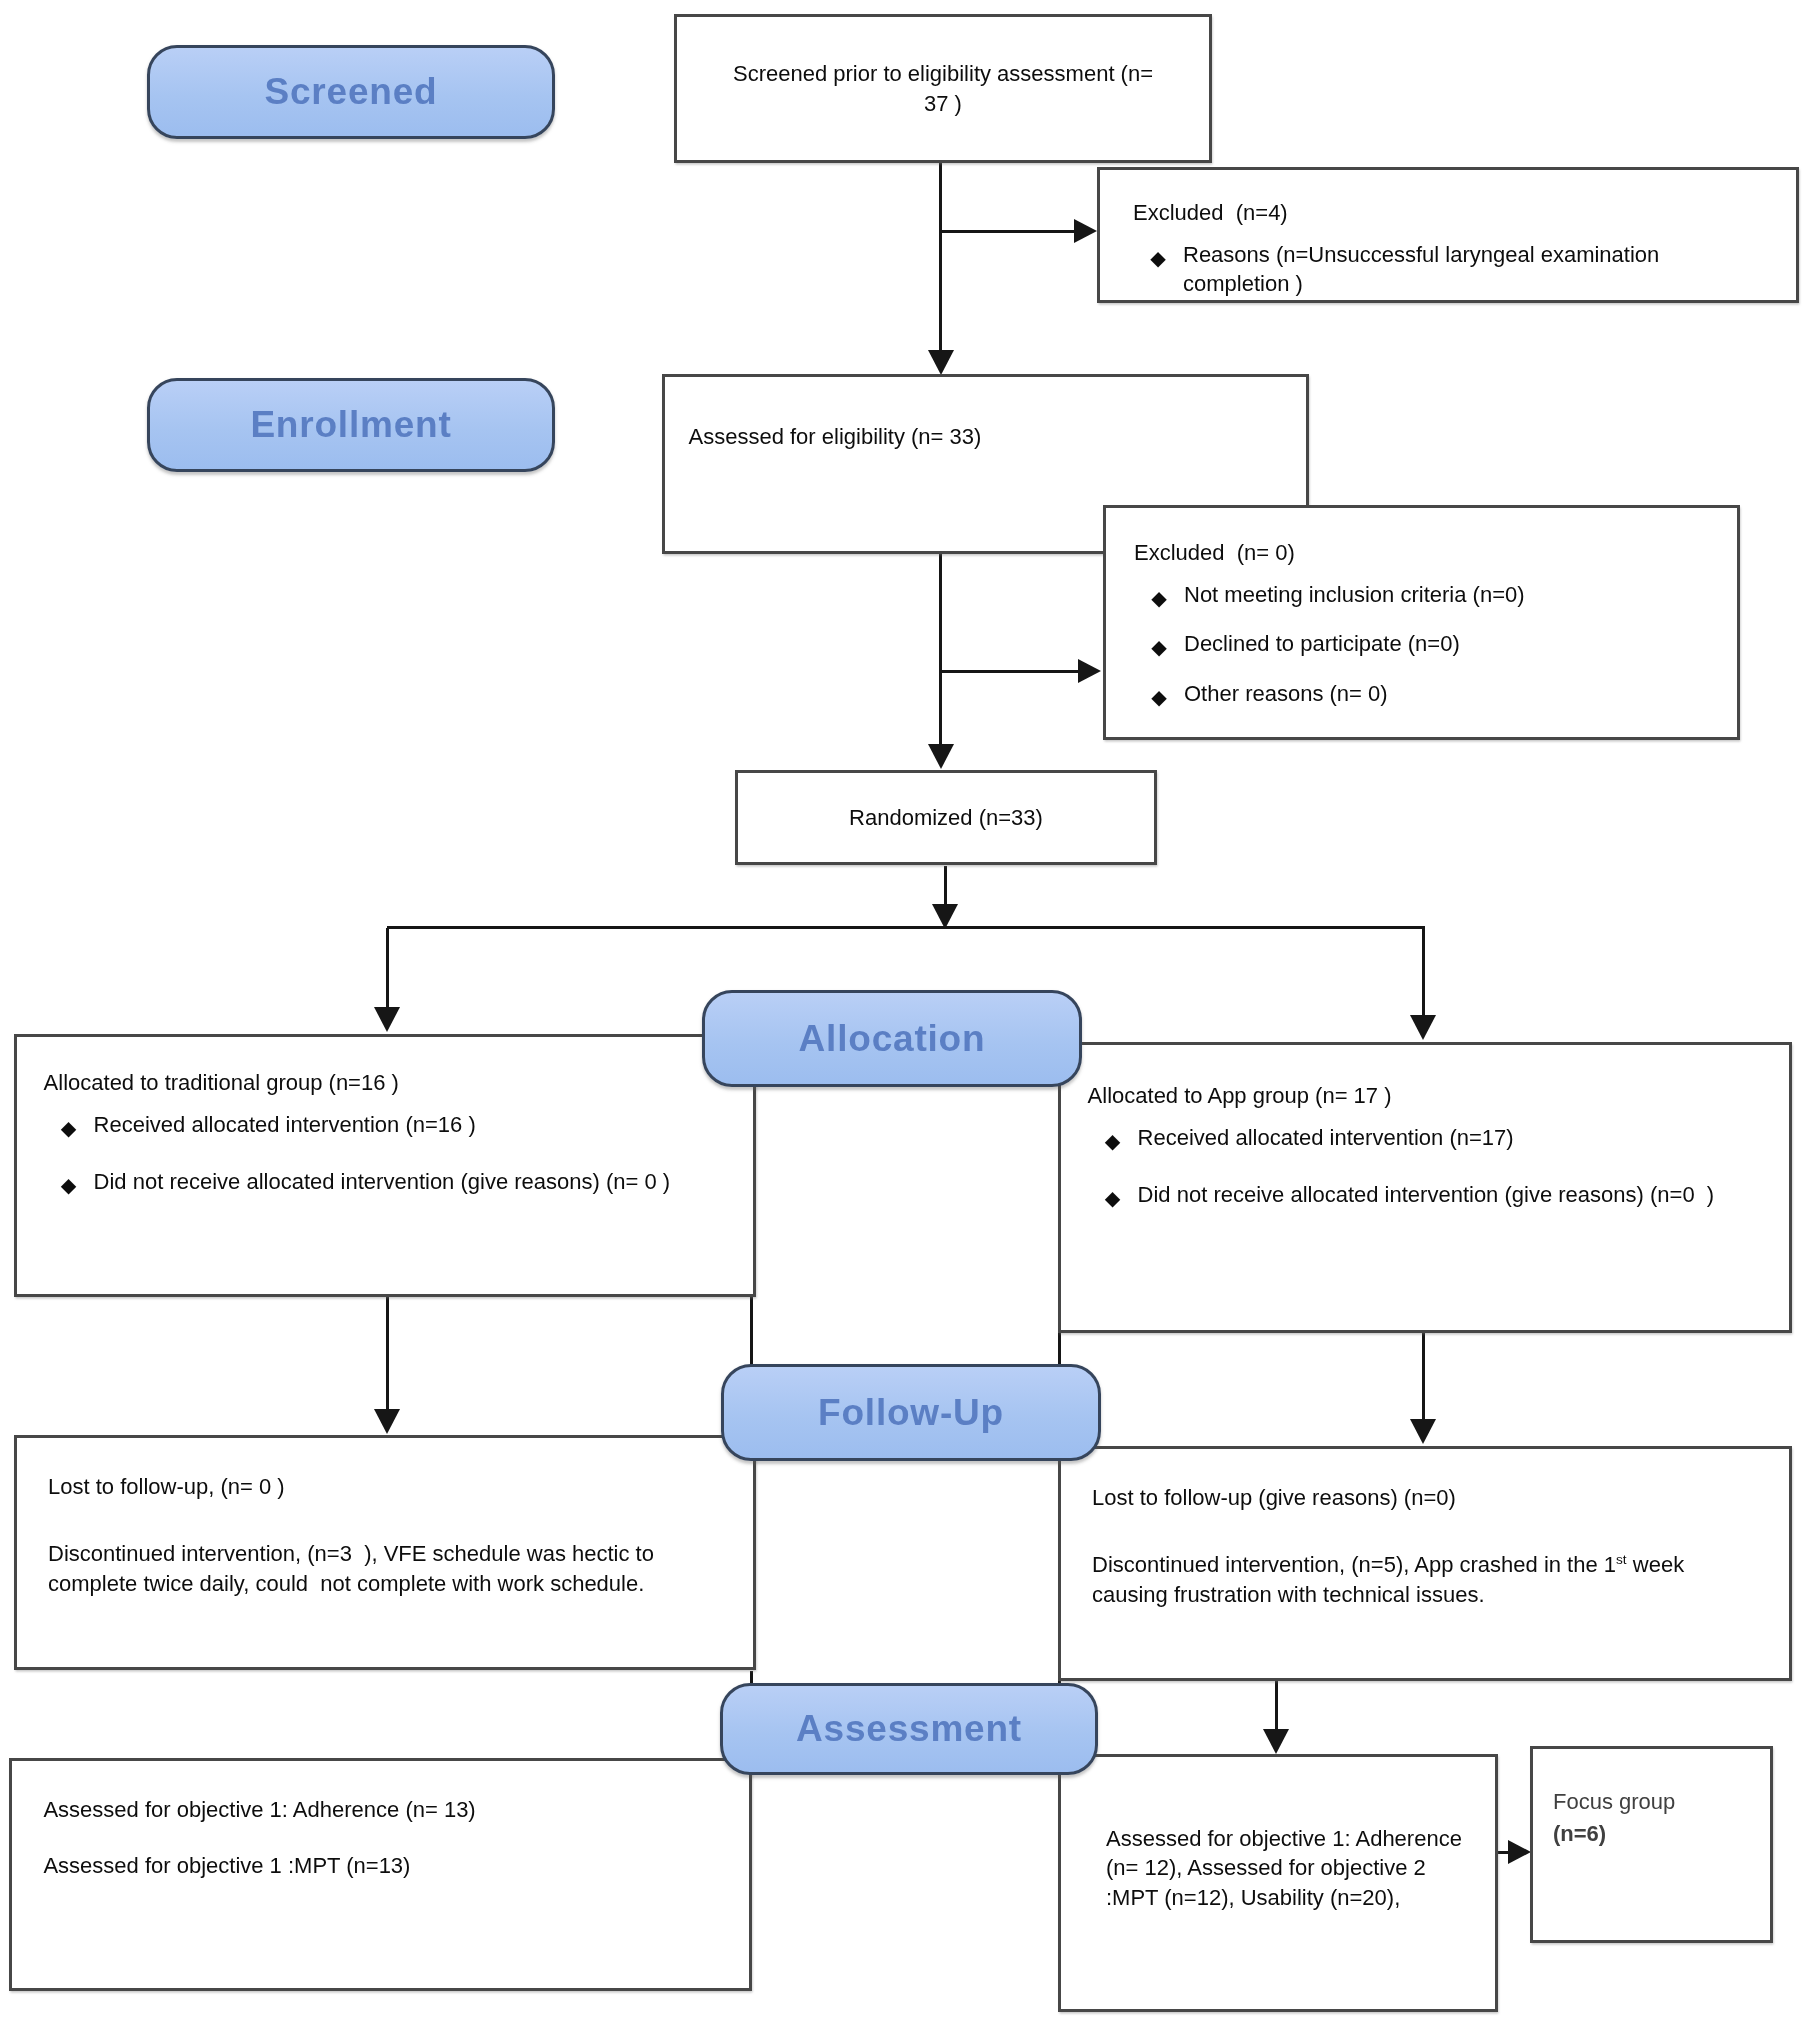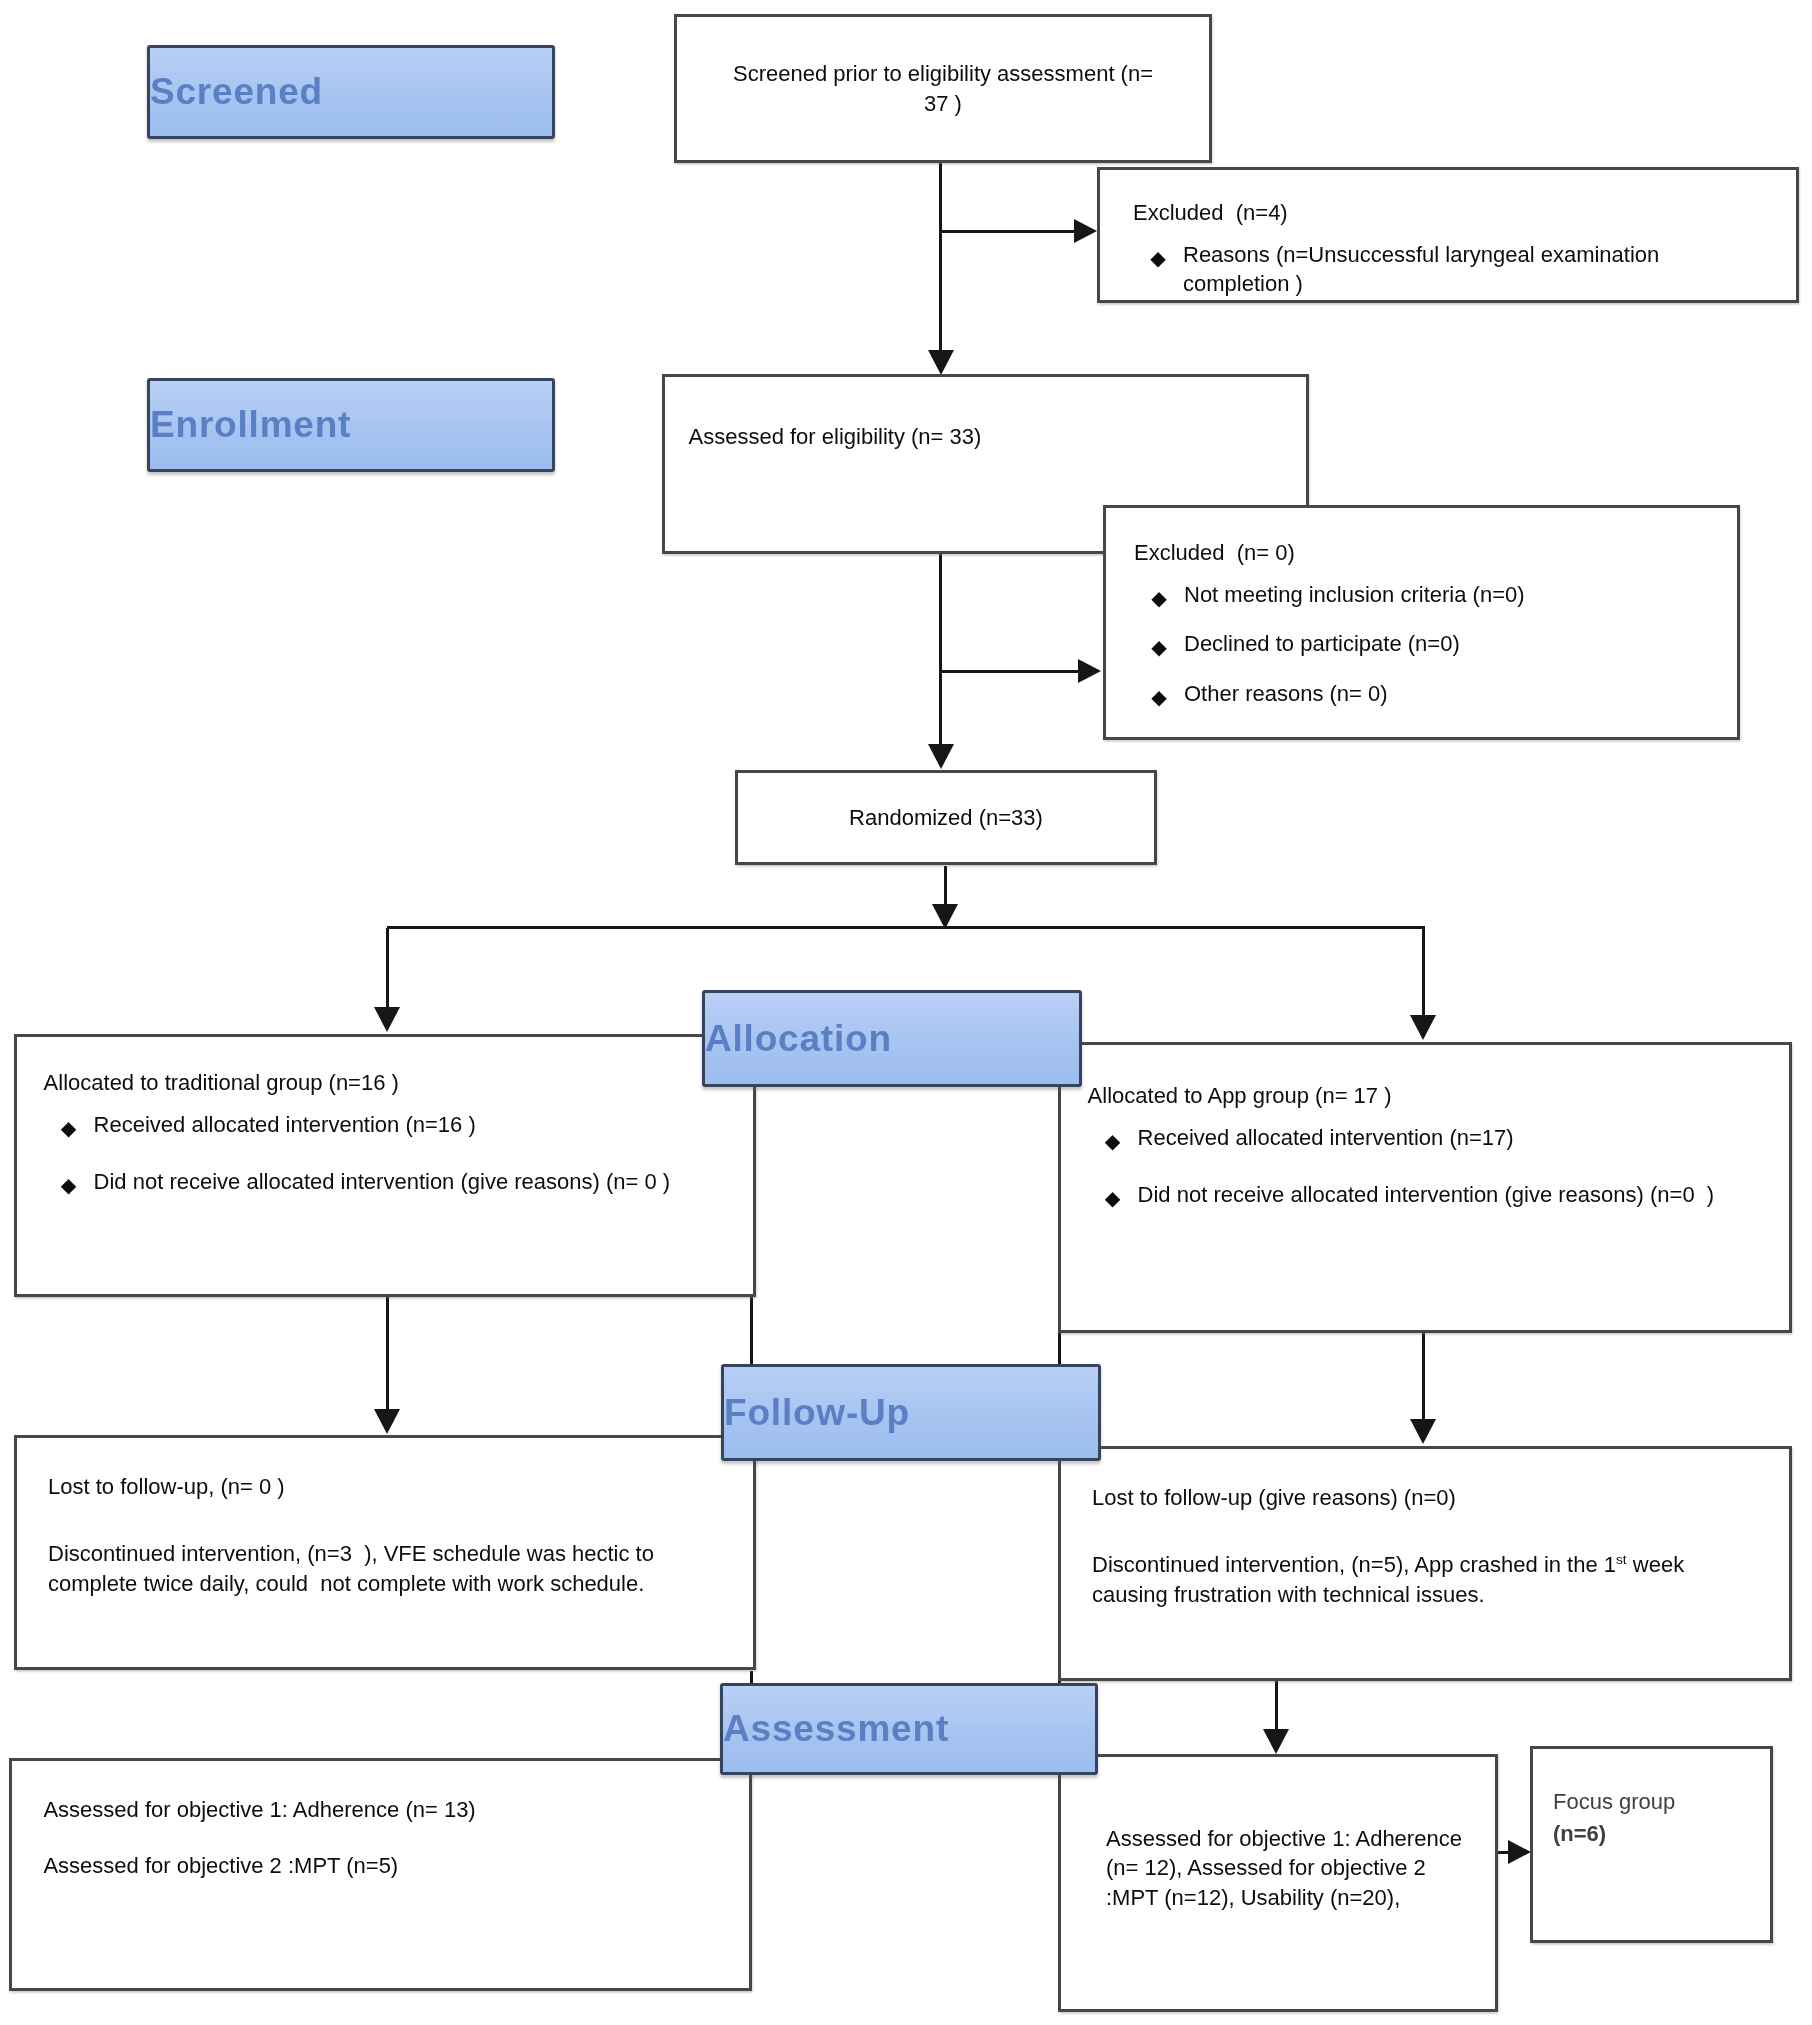--- a/index.html
+++ b/index.html
@@ -1,20 +1,20 @@
 <!DOCTYPE html>
 <html style="font-size:12.5px"><head>
 <meta charset="utf-8">
 <style>
   html,body{margin:0;padding:0;background:#ffffff;}
   #canvas{position:relative;width:1812px;height:2025px;background:#ffffff;overflow:hidden;
           font-family:"Liberation Sans", sans-serif;color:#0d0d0d;}
-  .badge{position:absolute;display:flex;align-items:center;
+  .badge{position:absolute;display:flex;align-items:center;justify-content:center;
          background:linear-gradient(180deg,#b9cff6 0%,#a6c4f1 55%,#9cbdef 100%);
-         border:3.1px solid #36455c;border-radius:3px;z-index:6;
+         border:3.1px solid #36455c;border-radius:30px;z-index:6;
          box-shadow:0 2.3px 3.1px rgba(90,90,90,.35);}
   .badge span{font-size:37px;font-weight:bold;color:#5b7fc4;letter-spacing:0.8px;}
   .fbox{position:absolute;background:#ffffff;border:3.1px solid #474747;z-index:3;
         box-shadow:0.8px 2.3px 2.3px rgba(120,120,120,.45);box-sizing:border-box;}
   .txt{font-size:22px;line-height:1.34;white-space:pre-wrap;}
   .center-box{display:flex;align-items:center;justify-content:center;text-align:center;}
   .bullets{margin-top:11px;}
   .bullet-row{display:flex;margin-top:12.5px;}
   .diamond{flex:0 0 50px;text-align:center;font-size:20.3px;line-height:37px;}
   .bullet-text{flex:1;}
@@ -124,21 +124,21 @@
 
   <div class="fbox" style="left:1058px;top:1446px;width:734px;height:235px;padding:34px 31px;">
     <div class="txt">Lost to follow-up (give reasons) (n=0)</div>
     <div class="gap"></div>
     <div class="txt"><span>Discontinued intervention, (n=5), App crashed in the 1</span><sup>st</sup><span> week causing frustration with technical issues.</span></div>
   </div>
 
   <div class="fbox" style="left:9.4px;top:1758px;width:743px;height:233px;padding:34px 31px;">
     <div class="txt">Assessed for objective 1: Adherence (n= 13)</div>
     <div class="gap" style="height:26.6px;"></div>
-    <div class="txt">Assessed for objective 2 :MPT (n=5)</div>
+    <div class="txt">Assessed for objective 1 :MPT (n=13)</div>
   </div>
 
   <div class="fbox" style="left:1058px;top:1754px;width:440px;height:258px;padding:67px 31px 0 45px;">
     <div class="txt">Assessed for objective 1: Adherence (n= 12), Assessed for objective 2 :MPT (n=12), Usability (n=20),</div>
   </div>
 
   <div class="fbox" style="left:1530px;top:1746px;width:243px;height:197px;padding:38px 20px;color:#404040;">
     <div class="txt">Focus group</div>
     <div class="txt" style="margin-top:3px;font-weight:bold;">(n=6)</div>
   </div>

